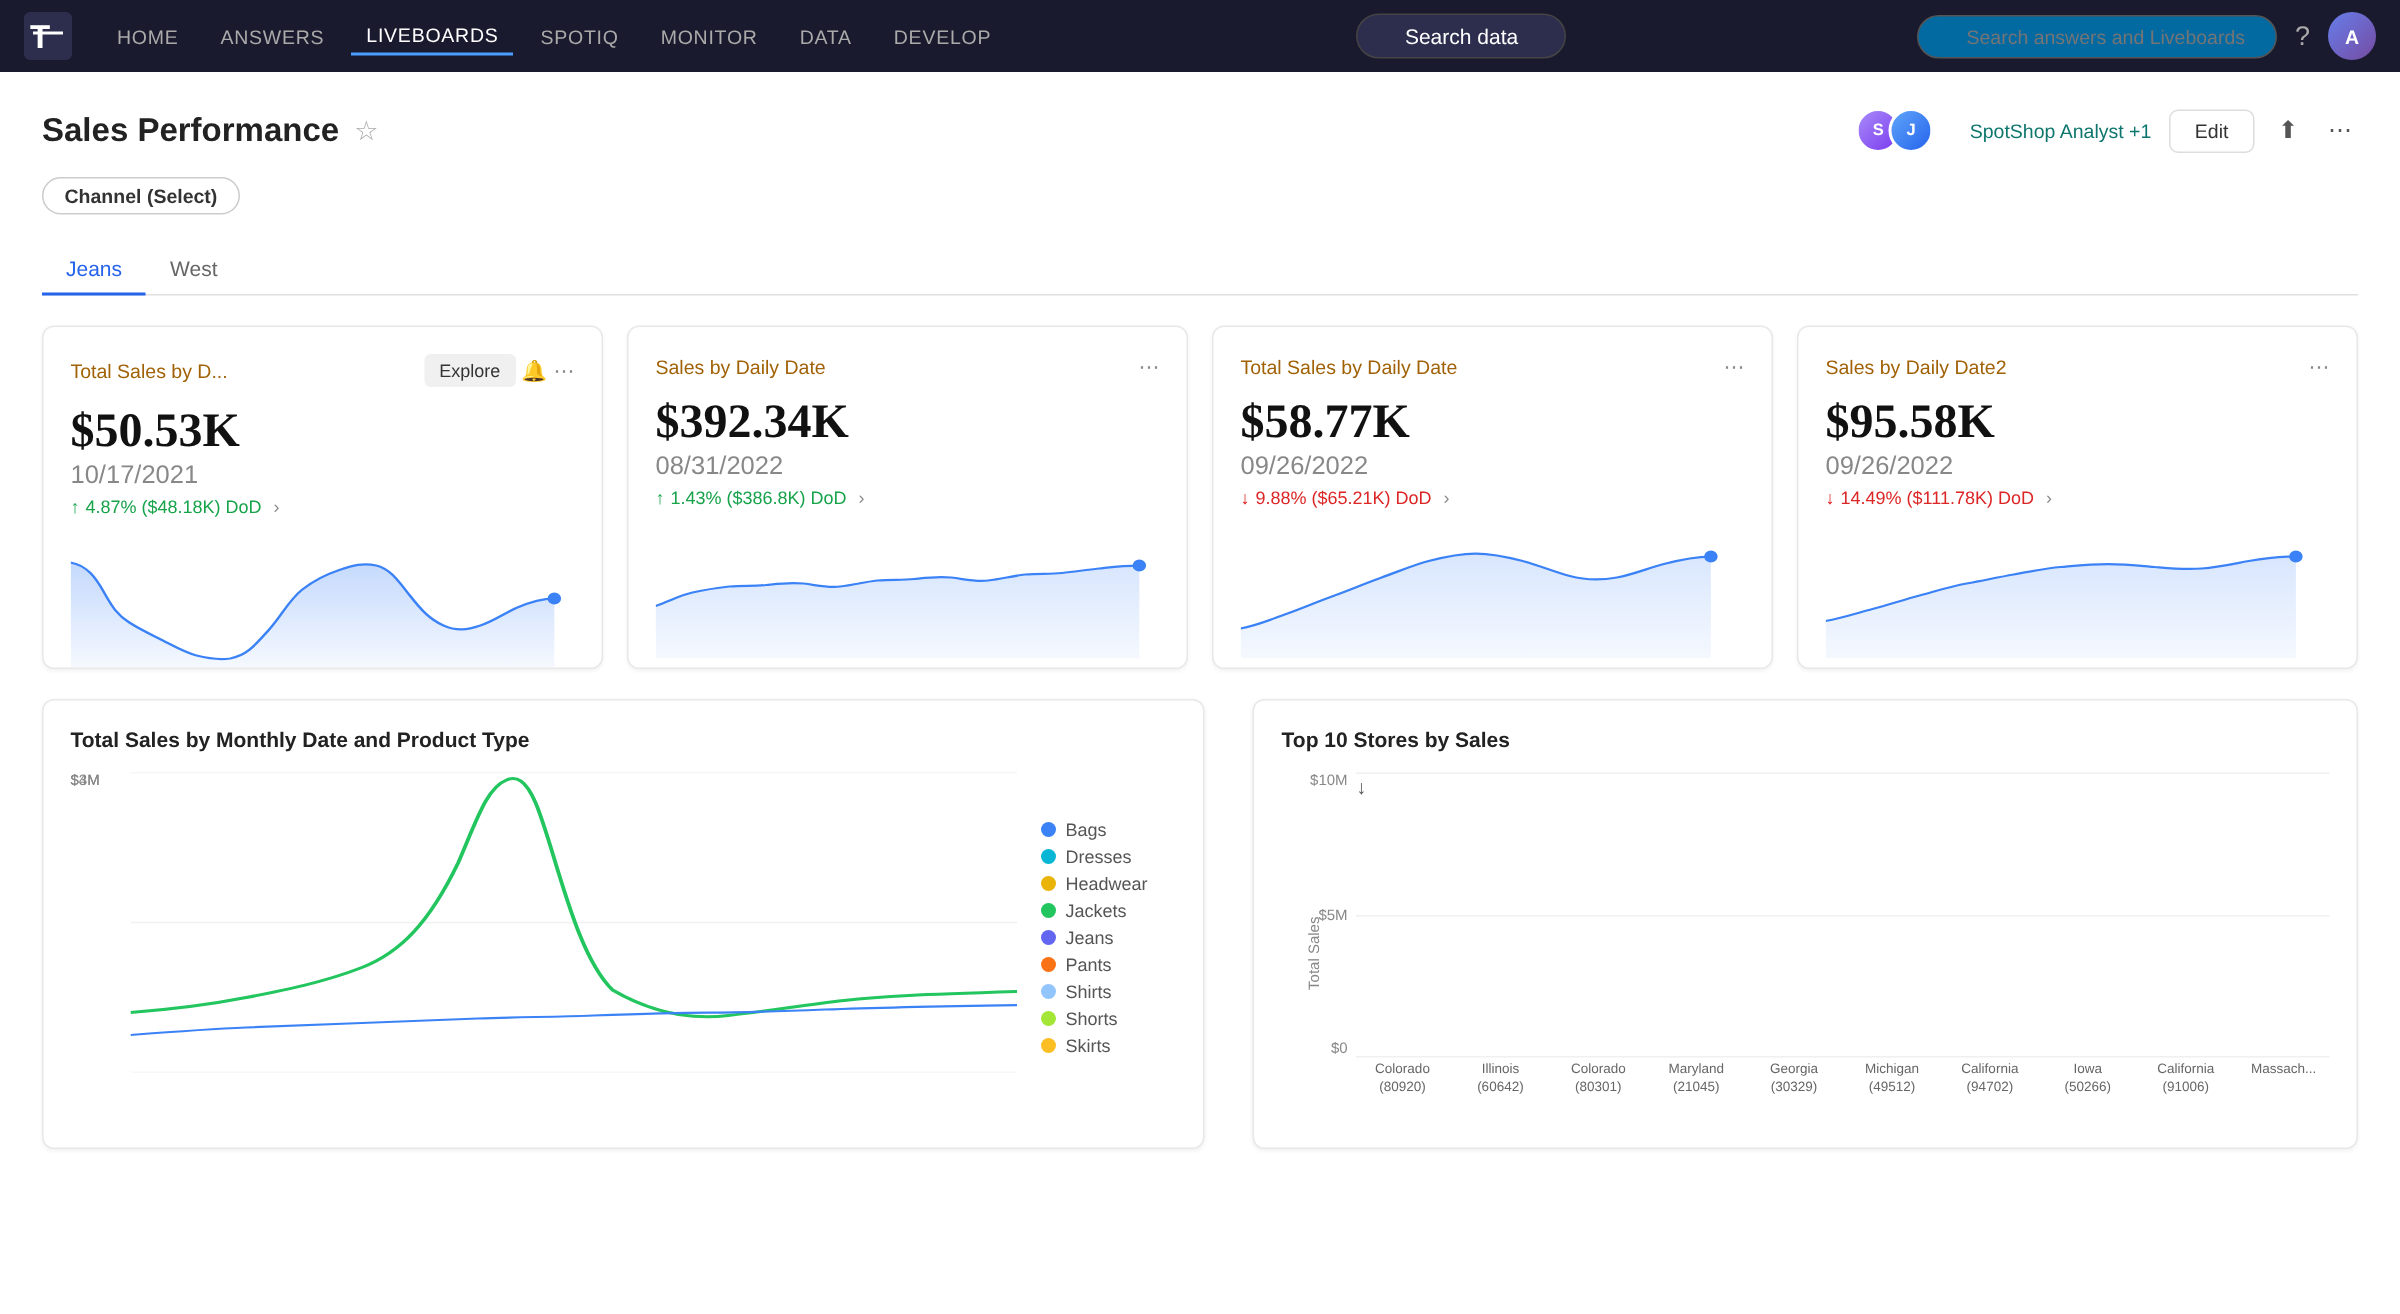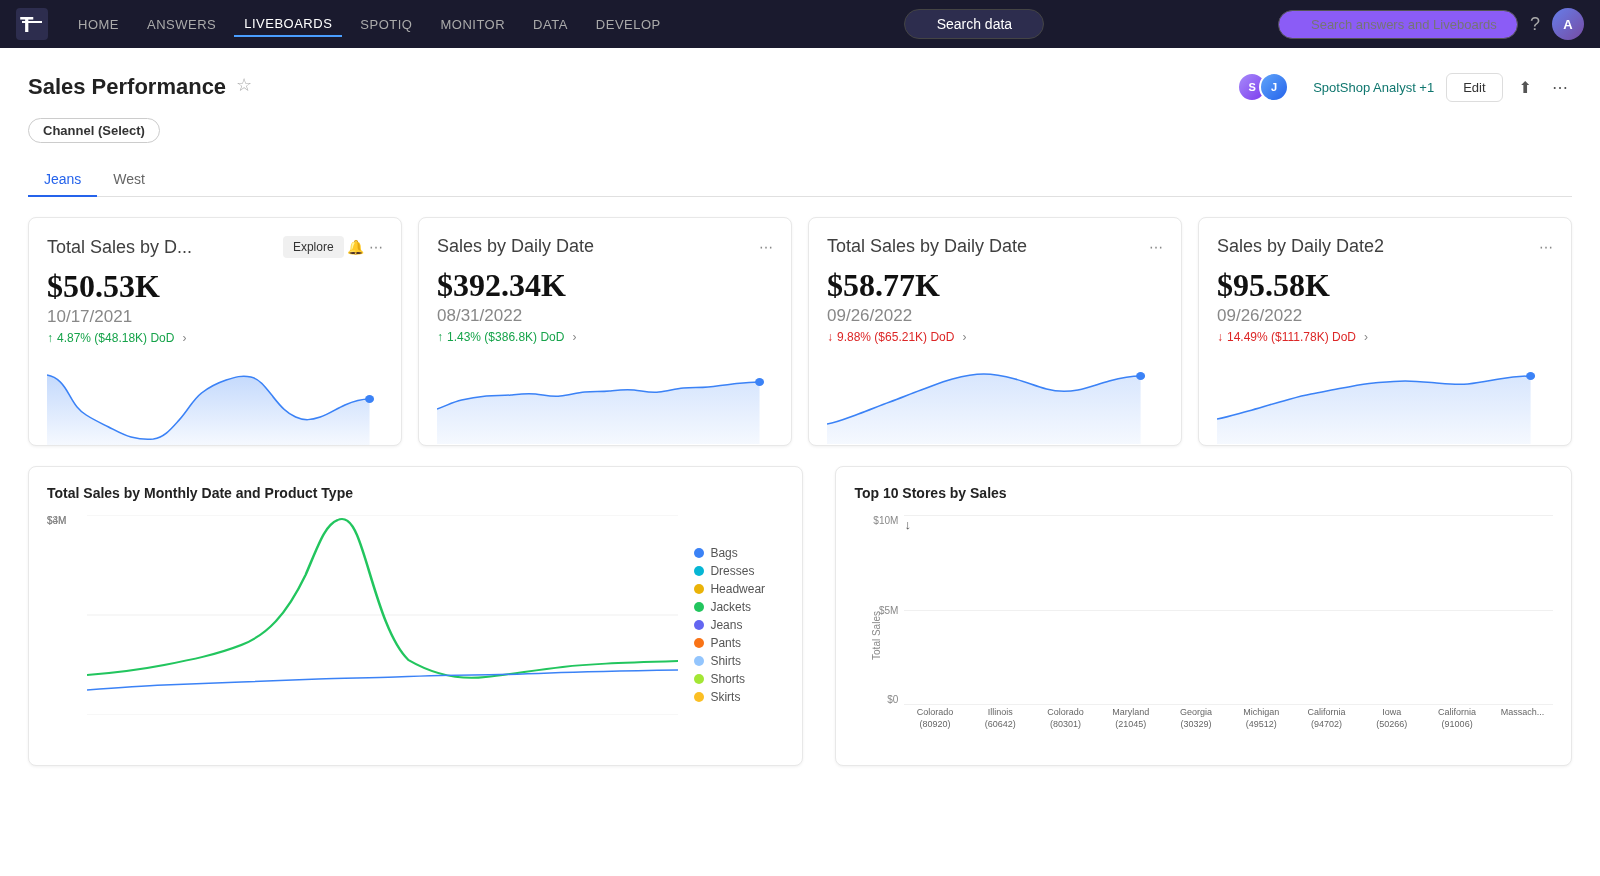--- a/index.html
+++ b/index.html
@@ -47,21 +47,21 @@
       cursor: pointer;
       min-width: 140px;
       text-align: center;
     }
     .nav-right {
       display: flex;
       align-items: center;
       gap: 12px;
     }
     .nav-search-input {
-      background: #8b5cf6;
+      background: #0369a1;
       border: 1px solid #555;
       border-radius: 20px;
       color: white;
       padding: 6px 14px 6px 32px;
       font-size: 13px;
       width: 240px;
       position: relative;
     }
     .nav-search-wrap {
       position: relative;
@@ -91,21 +91,21 @@
 
     
     .page-header {
       display: flex;
       align-items: center;
       justify-content: space-between;
       margin-bottom: 16px;
     }
     .page-title-wrap {
       display: flex;
-      align-items: flex-start;
+      align-items: center;
       gap: 10px;
     }
     .page-title {
       font-size: 22px;
       font-weight: 600;
       color: #222;
     }
     .star-icon { color: #aaa; cursor: pointer; font-size: 18px; }
     .header-right {
       display: flex;
@@ -195,22 +195,22 @@
       overflow: hidden;
       box-shadow: 0 1px 3px rgba(0,0,0,0.06);
     }
     .card-header-row {
       display: flex;
       align-items: center;
       justify-content: space-between;
       margin-bottom: 10px;
     }
     .card-title {
-      font-size: 18px;
-      color: #404040;
+      font-size: 13px;
+      color: #a16207;
       font-weight: 500;
     }
     .card-actions {
       display: flex;
       gap: 4px;
       align-items: center;
     }
     .explore-btn {
       background: #f0f0f0;
       border: none;

